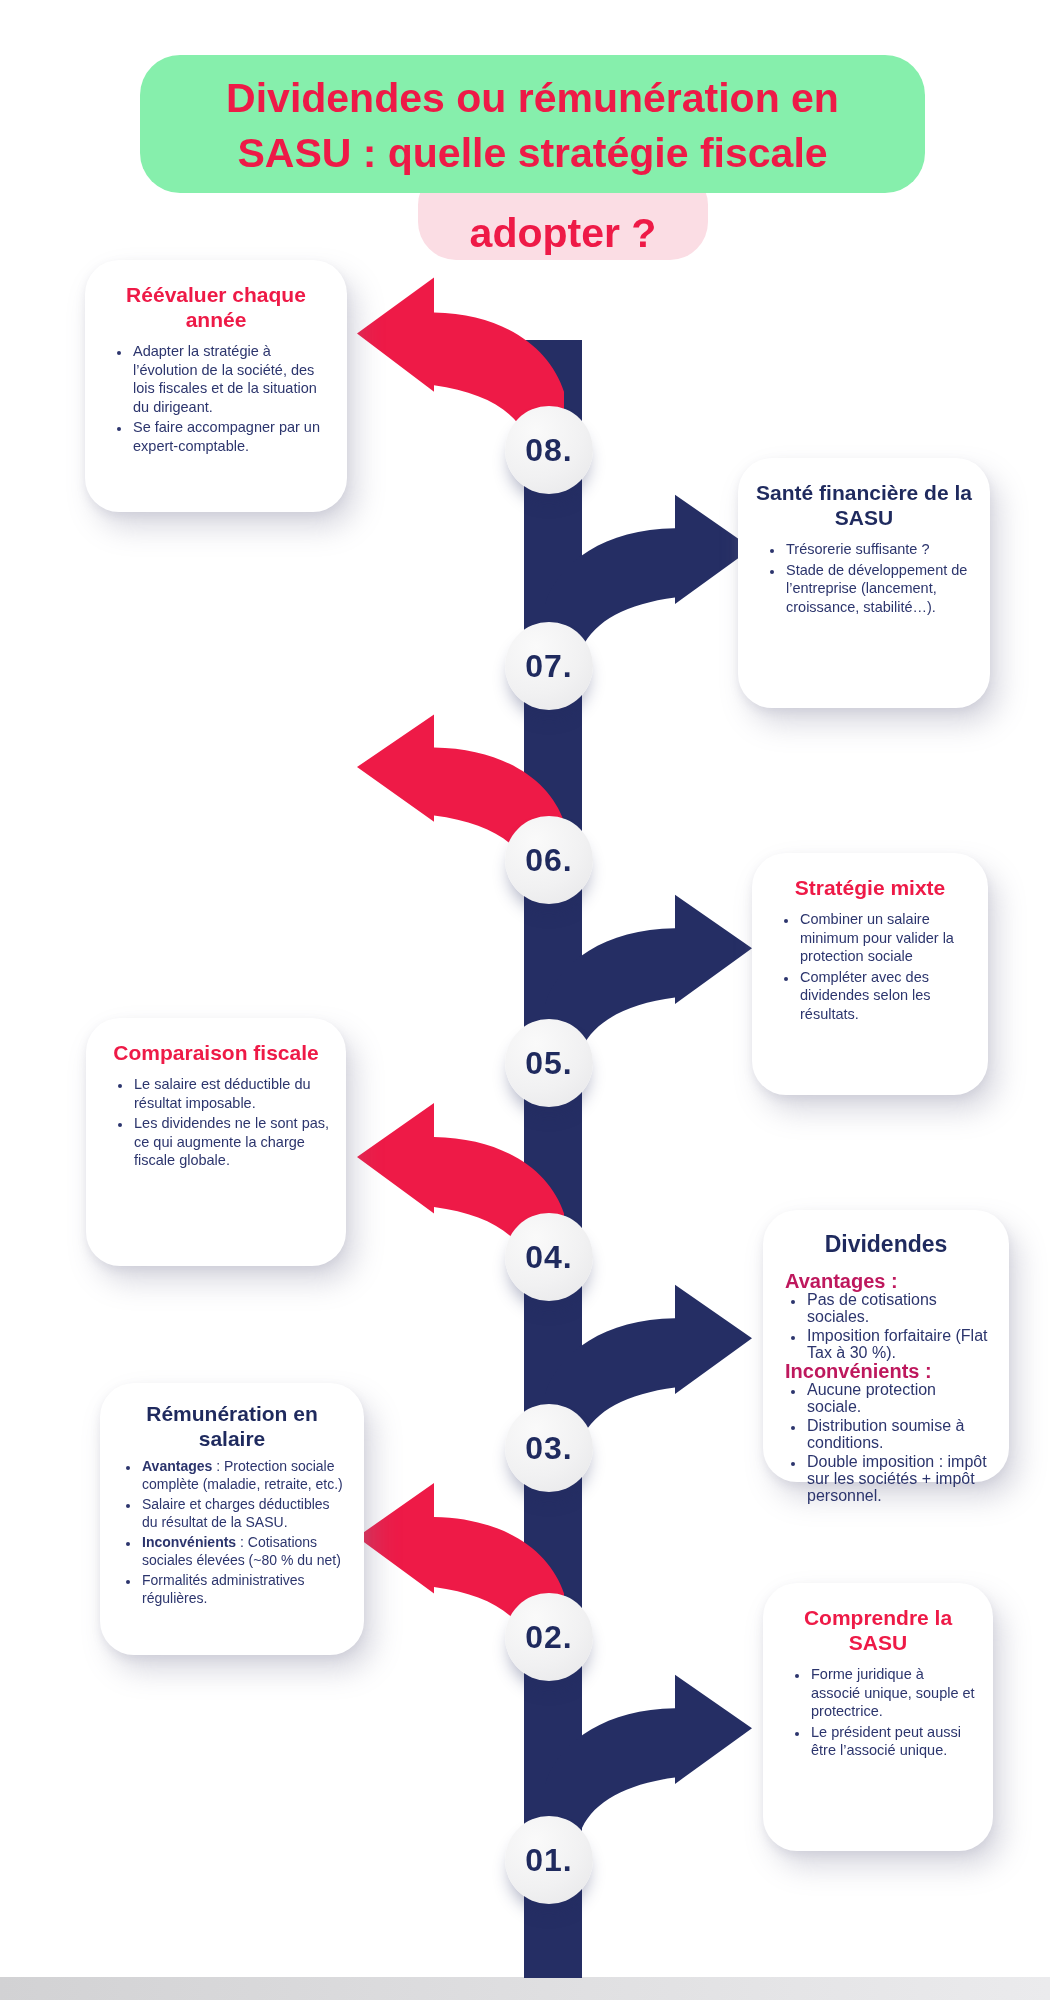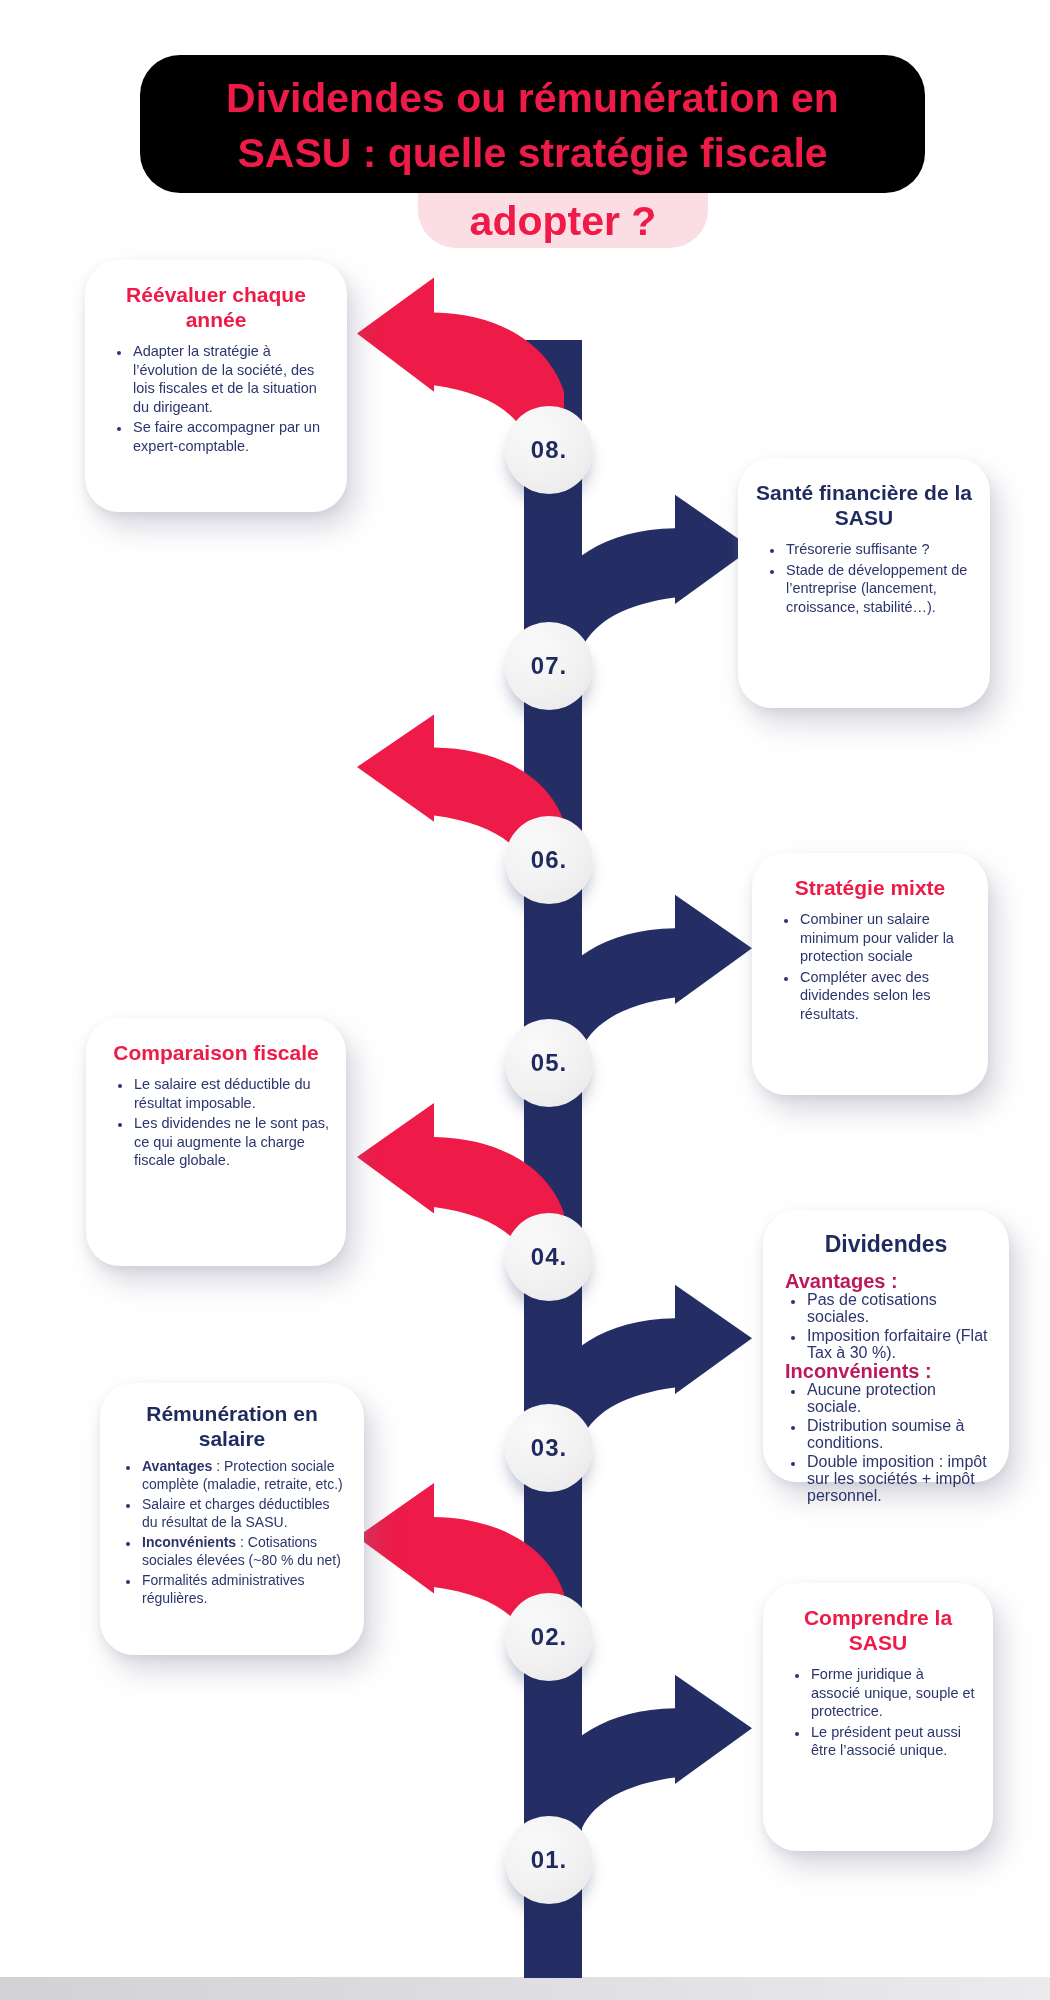--- a/index.html
+++ b/index.html
@@ -3,26 +3,26 @@
 <meta charset="utf-8">
 <style>
   html,body{margin:0;padding:0;background:#ffffff;}
   .stage{
     position:relative;width:1050px;height:2000px;overflow:hidden;background:#ffffff;
     font-family:"Liberation Sans",sans-serif;
   }
   
   .title-block{position:absolute;left:140px;top:55px;width:785px;z-index:5;}
   .title-main{
-    position:relative;z-index:2;background:#000000;border-radius:40px;
+    position:relative;z-index:2;background:#86efac;border-radius:40px;
     padding:16px 0 12px;text-align:center;
     font-weight:700;font-size:41px;line-height:55px;color:#ee1a47;
   }
   .title-tail{
-    position:absolute;z-index:1;left:278px;top:100px;width:290px;height:93px;
+    position:absolute;z-index:1;left:278px;top:112px;width:290px;height:93px;
     background:#fbdde4;border-radius:38px;
     display:flex;align-items:flex-end;justify-content:center;
     font-weight:700;font-size:41px;line-height:46px;color:#ee1a47;padding-bottom:4px;
     box-sizing:border-box;
   }
   
   .spine{position:absolute;left:524px;top:340px;width:58px;height:1638px;background:#252e64;z-index:1;}
   .footer-band{position:absolute;left:0;top:1977px;width:1050px;height:23px;
     background:linear-gradient(90deg,#d2d2d4,#ebebed);z-index:0;}
   
@@ -30,21 +30,21 @@
   .arrow svg{display:block;width:100%;height:100%;}
   .arrow.red path{fill:#ee1a47;}
   .arrow.navy path{fill:#252e64;}
   .arrow.navy svg{transform:scaleX(-1);}
   
   .circle{
     position:absolute;left:505px;width:88px;height:88px;border-radius:50%;z-index:3;
     background:radial-gradient(circle at 35% 28%,#fafafa 0%,#f1f1f2 55%,#e6e6e8 100%);
     box-shadow:0 12px 16px -4px rgba(35,43,95,.35);
     display:flex;align-items:center;justify-content:center;
-    font-weight:700;font-size:24px;color:#1f2a5e;letter-spacing:1px;
+    font-weight:700;font-size:32px;color:#1f2a5e;letter-spacing:1px;
   }
   
   .card{
     position:absolute;z-index:4;background:#ffffff;border-radius:34px;
     box-shadow:10px 16px 28px rgba(130,130,155,.30),0 4px 10px rgba(130,130,155,.15);
     box-sizing:border-box;padding:22px 16px 14px;
   }
   .card h3{margin:0 0 10px;text-align:center;font-size:21px;line-height:25px;font-weight:700;}
   .t-red{color:#ee1a47;}
   .t-navy{color:#1f2a5e;}

